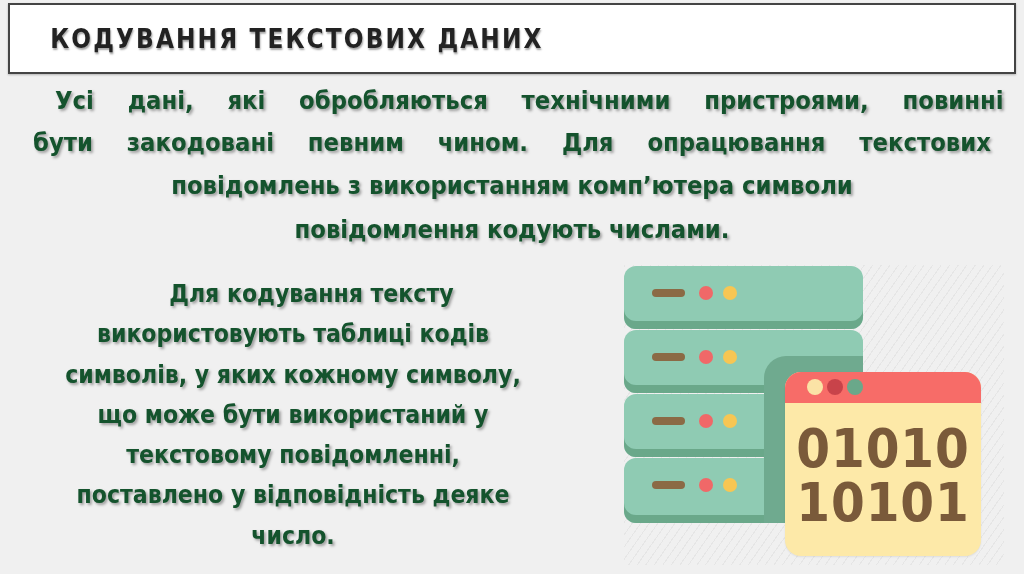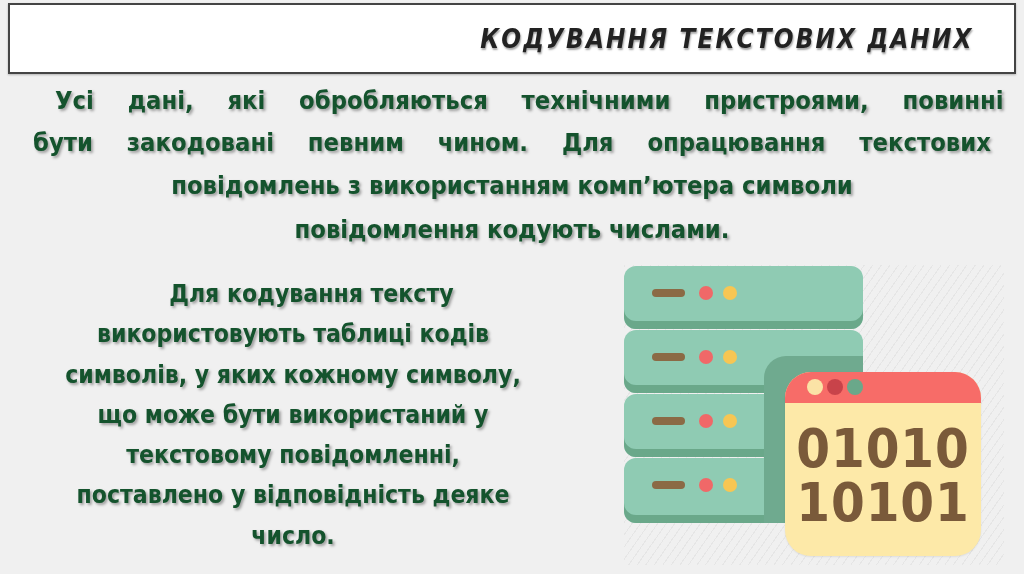--- a/index.html
+++ b/index.html
@@ -6,23 +6,22 @@
     html, body {
       width: 1024px; height: 574px; overflow: hidden;
       background: #f0f0f0;
       font-family: "DejaVu Sans", sans-serif;
     }
     .slide { position: relative; width: 1024px; height: 574px; background: #f0f0f0; }
 
     .title-box {
       position: absolute; left: 8px; top: 3px; width: 1008px; height: 71px;
       background: #ffffff; border: 2px solid #444444;
-      display: flex; align-items: center; justify-content: flex-end;
+      display: flex; align-items: center; justify-content: flex-start;
       box-shadow: 0 1px 2px rgba(0,0,0,0.25);
-      font-style: italic;
     }
     .title-text {
       font-family: "DejaVu Sans", sans-serif;
       font-weight: bold; font-size: 27px; letter-spacing: 2.5px;
       color: #222222; transform: scaleX(0.86);
       text-shadow: 1px 2px 2px rgba(0,0,0,0.35);
     }
 
     .para {
       position: absolute; font-family: "DejaVu Sans", sans-serif; font-weight: bold;
@@ -58,21 +57,21 @@
     .unit .dot.red { left: 75px; background: #f06868; }
     .unit .dot.yel { left: 99px; background: #f7c653; }
 
     .shade {
       position: absolute; left: 164px; top: 101px; width: 99px; height: 167px;
       background: #6faa8f; border-top-left-radius: 22px; border-bottom-right-radius: 12px;
     }
 
     .window {
       position: absolute; left: 185px; top: 117px; width: 196px; height: 184px;
-      background: #fde9a8; border-radius: 26px; overflow: hidden;
+      background: #fde9a8; border-radius: 16px; overflow: hidden;
       box-shadow: 0 1px 2px rgba(0,0,0,0.08);
     }
     .window .hdr { position: absolute; left: 0; top: 0; width: 100%; height: 31px; background: #f76c68; }
     .window .wd { position: absolute; top: 7px; width: 16px; height: 16px; border-radius: 50%; }
     .window .wd.c1 { left: 22px; background: #fbe3a6; }
     .window .wd.c2 { left: 42px; background: #c8434a; }
     .window .wd.c3 { left: 62px; background: #6aa88a; }
     .window .bits {
       position: absolute; left: 0; width: 100%; text-align: center;
       font-family: "DejaVu Sans", sans-serif; font-weight: bold; font-size: 54px;

